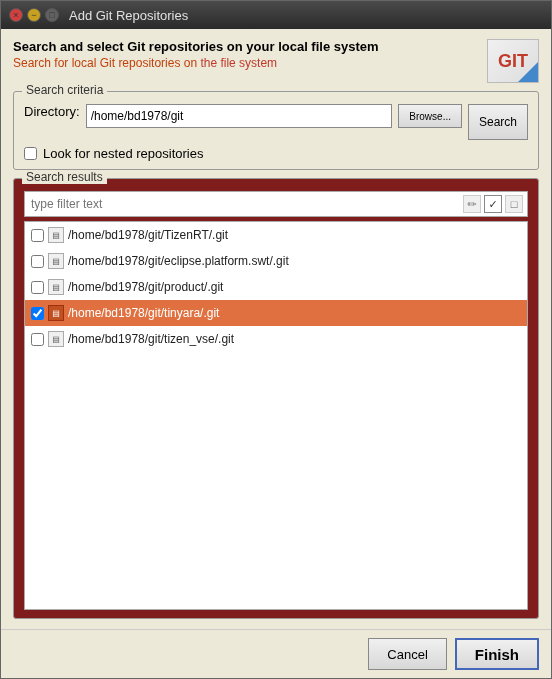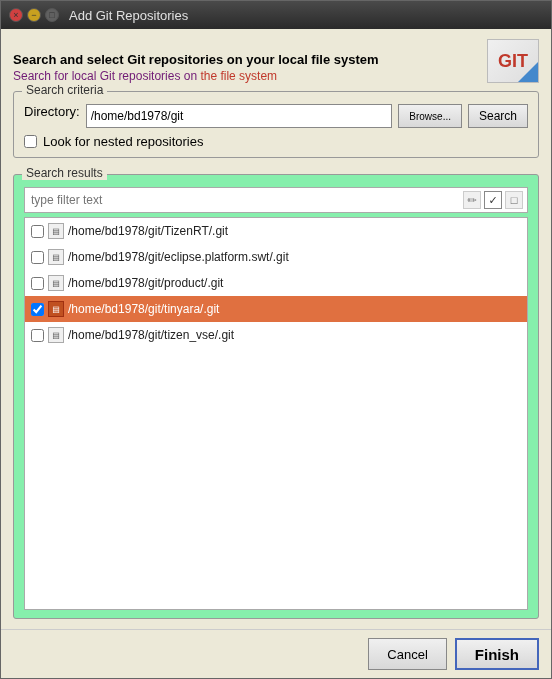--- a/index.html
+++ b/index.html
@@ -54,35 +54,35 @@
     }
     .content {
       flex: 1;
       padding: 10px 12px;
       display: flex;
       flex-direction: column;
       gap: 8px;
     }
     .header-section {
       display: flex;
-      align-items: flex-end;
+      align-items: flex-start;
       justify-content: space-between;
     }
     .header-text h2 {
       font-size: 13px;
       font-weight: bold;
       color: #000;
     }
     .header-text p {
       font-size: 12px;
       color: #555;
       margin-top: 2px;
     }
     .header-text p span {
-      color: #701a75;
+      color: #c2410c;
     }
     .git-logo {
       width: 52px;
       height: 44px;
       background: linear-gradient(135deg, #f0f0f0, #ddd);
       border: 1px solid #bbb;
       display: flex;
       align-items: center;
       justify-content: center;
       font-size: 18px;
@@ -135,21 +135,21 @@
     }
     .btn-browse {
       height: 24px;
       padding: 0 10px;
       background: linear-gradient(to bottom, #f0f0f0, #d8d8d8);
       border: 1px solid #888;
       cursor: pointer;
       font-size: 10px;
     }
     .btn-search {
-      height: 24px;
+      height: 36px;
       padding: 0 10px;
       background: linear-gradient(to bottom, #f0f0f0, #d8d8d8);
       border: 1px solid #888;
       cursor: pointer;
       font-size: 12px;
     }
     .checkbox-row {
       display: flex;
       align-items: center;
       gap: 6px;
@@ -158,25 +158,24 @@
     .checkbox-row input[type=checkbox] {
       width: 13px;
       height: 13px;
     }
     .search-results-box {
       flex: 1;
       border: 1px solid #999;
       border-radius: 3px;
       padding: 8px 10px;
       position: relative;
-      background: #86efac;
+      background: #7f1d1d;
       display: flex;
       flex-direction: column;
       gap: 4px;
-      margin-top: 8px;
     }
     .search-results-label {
       position: absolute;
       top: -9px;
       left: 8px;
       background: #ece9d8;
       padding: 0 4px;
       font-size: 12px;
       color: #333;
     }

